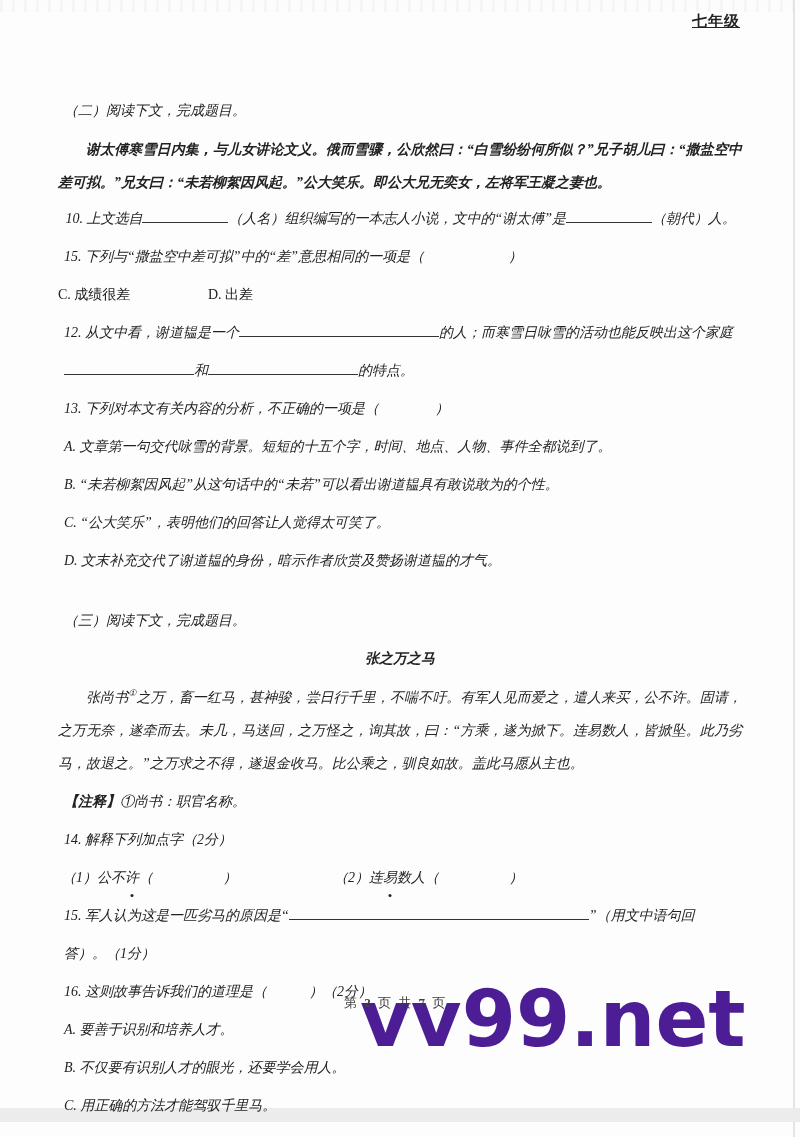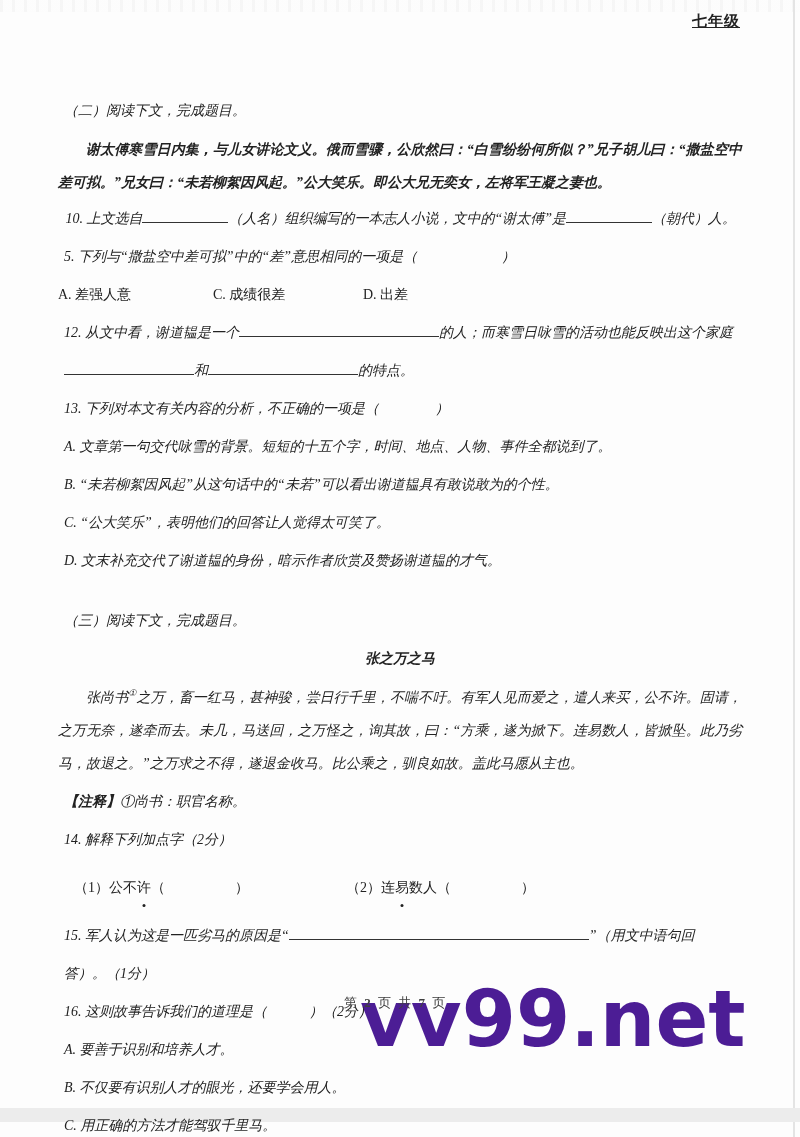--- a/index.html
+++ b/index.html
@@ -48,21 +48,21 @@
   .blank{display:inline-block;border-bottom:1px solid #333;height:15px;vertical-align:baseline;}
   .blank-sm{width:86px;}
   .blank-lg{width:200px;}
   .blank-m1{width:130px;}
   .blank-m2{width:150px;}
   .blank-xl{width:300px;}
   .opt-row{display:flex;margin:0;}
   .opt-row .opt{display:inline-block;}
   .w155{width:155px;}
   .w150{width:150px;}
-  .items-row{display:flex;margin:16px;}
+  .items-row{display:flex;margin:4px;font-style:italic;}
   .item1{width:272px;}
   .s3-heading{margin-top:28px;}
   .center-title{text-align:center;font-weight:bold;}
   .note-label{font-weight:bold;}
   .em-dot{position:relative;display:inline-block;line-height:inherit;}
   .em-dot::after{
     content:"";position:absolute;left:50%;bottom:-3px;transform:translateX(-50%);
     width:3px;height:3px;border-radius:50%;background:#222;
   }
   sup{font-size:9px;line-height:0;}
@@ -85,23 +85,22 @@
 <div class="content">
 
   <div class="line">（二）阅读下文，完成题目。</div>
 
   <p class="passage passage2 kaiti">谢太傅寒雪日内集，与儿女讲论文义。俄而雪骤，公欣然曰：“白雪纷纷何所似？”兄子胡儿曰：“撒盐空中差可拟。”兄女曰：“未若柳絮因风起。”公大笑乐。即公大兄无奕女，左将军王凝之妻也。</p>
 
   <div class="line q10 nowrap">
     <span>10. 上文选自</span><span class="blank blank-sm"></span><span>（人名）组织编写的一本志人小说，文中的“谢太傅”是</span><span class="blank blank-sm"></span><span>（朝代）人。</span>
   </div>
 
-  <div class="line">5. 下列与“撒盐空中差可拟”中的“差”意思相同的一项是（　　　　　　）</div>
+  <div class="line">15. 下列与“撒盐空中差可拟”中的“差”意思相同的一项是（　　　　　　）</div>
   <div class="opt-row">
-    <span class="opt w155">A. 差强人意</span>
     <span class="opt w150">C. 成绩很差</span>
     <span class="opt">D. 出差</span>
   </div>
 
   <div class="line nowrap">
     <span>12. 从文中看，谢道韫是一个</span><span class="blank blank-lg"></span><span>的人；而寒雪日咏雪的活动也能反映出这个家庭</span>
   </div>
   <div class="line nowrap">
     <span class="blank blank-m1"></span><span>和</span><span class="blank blank-m2"></span><span>的特点。</span>
   </div>

